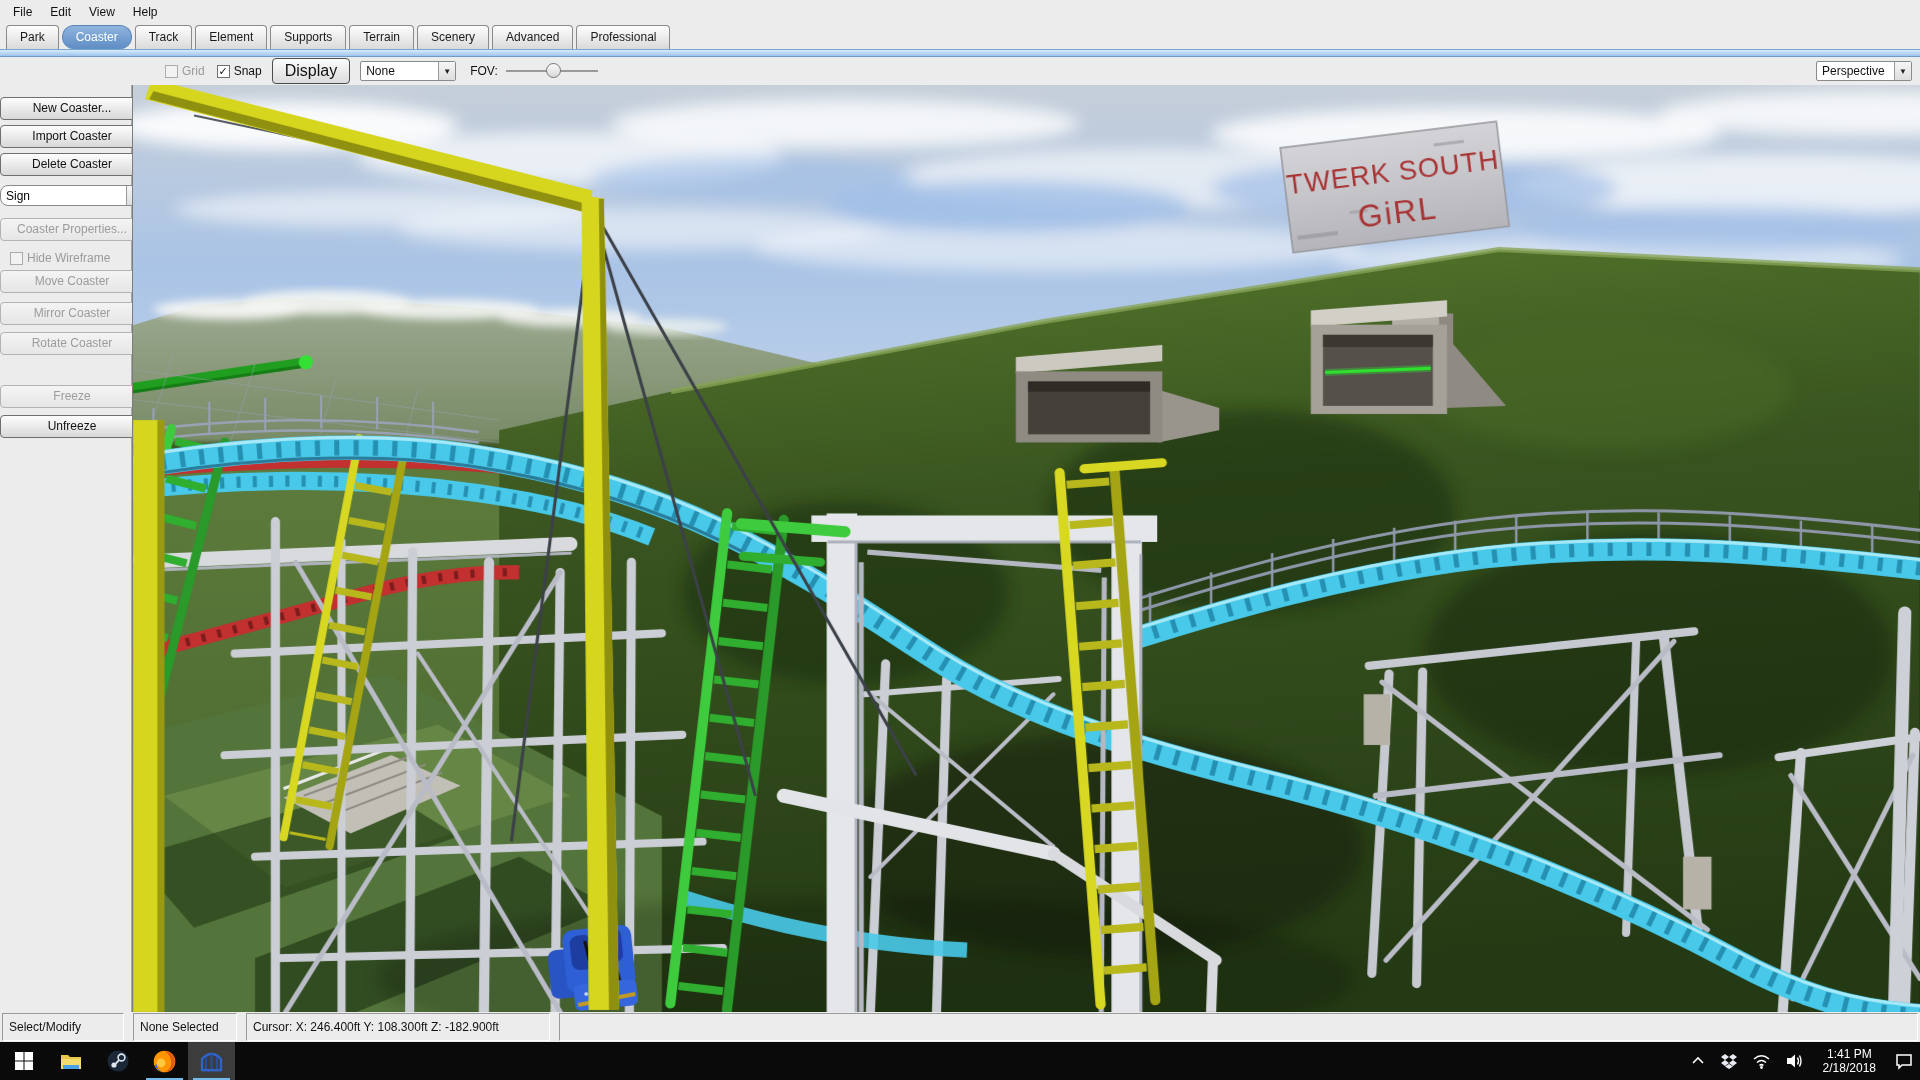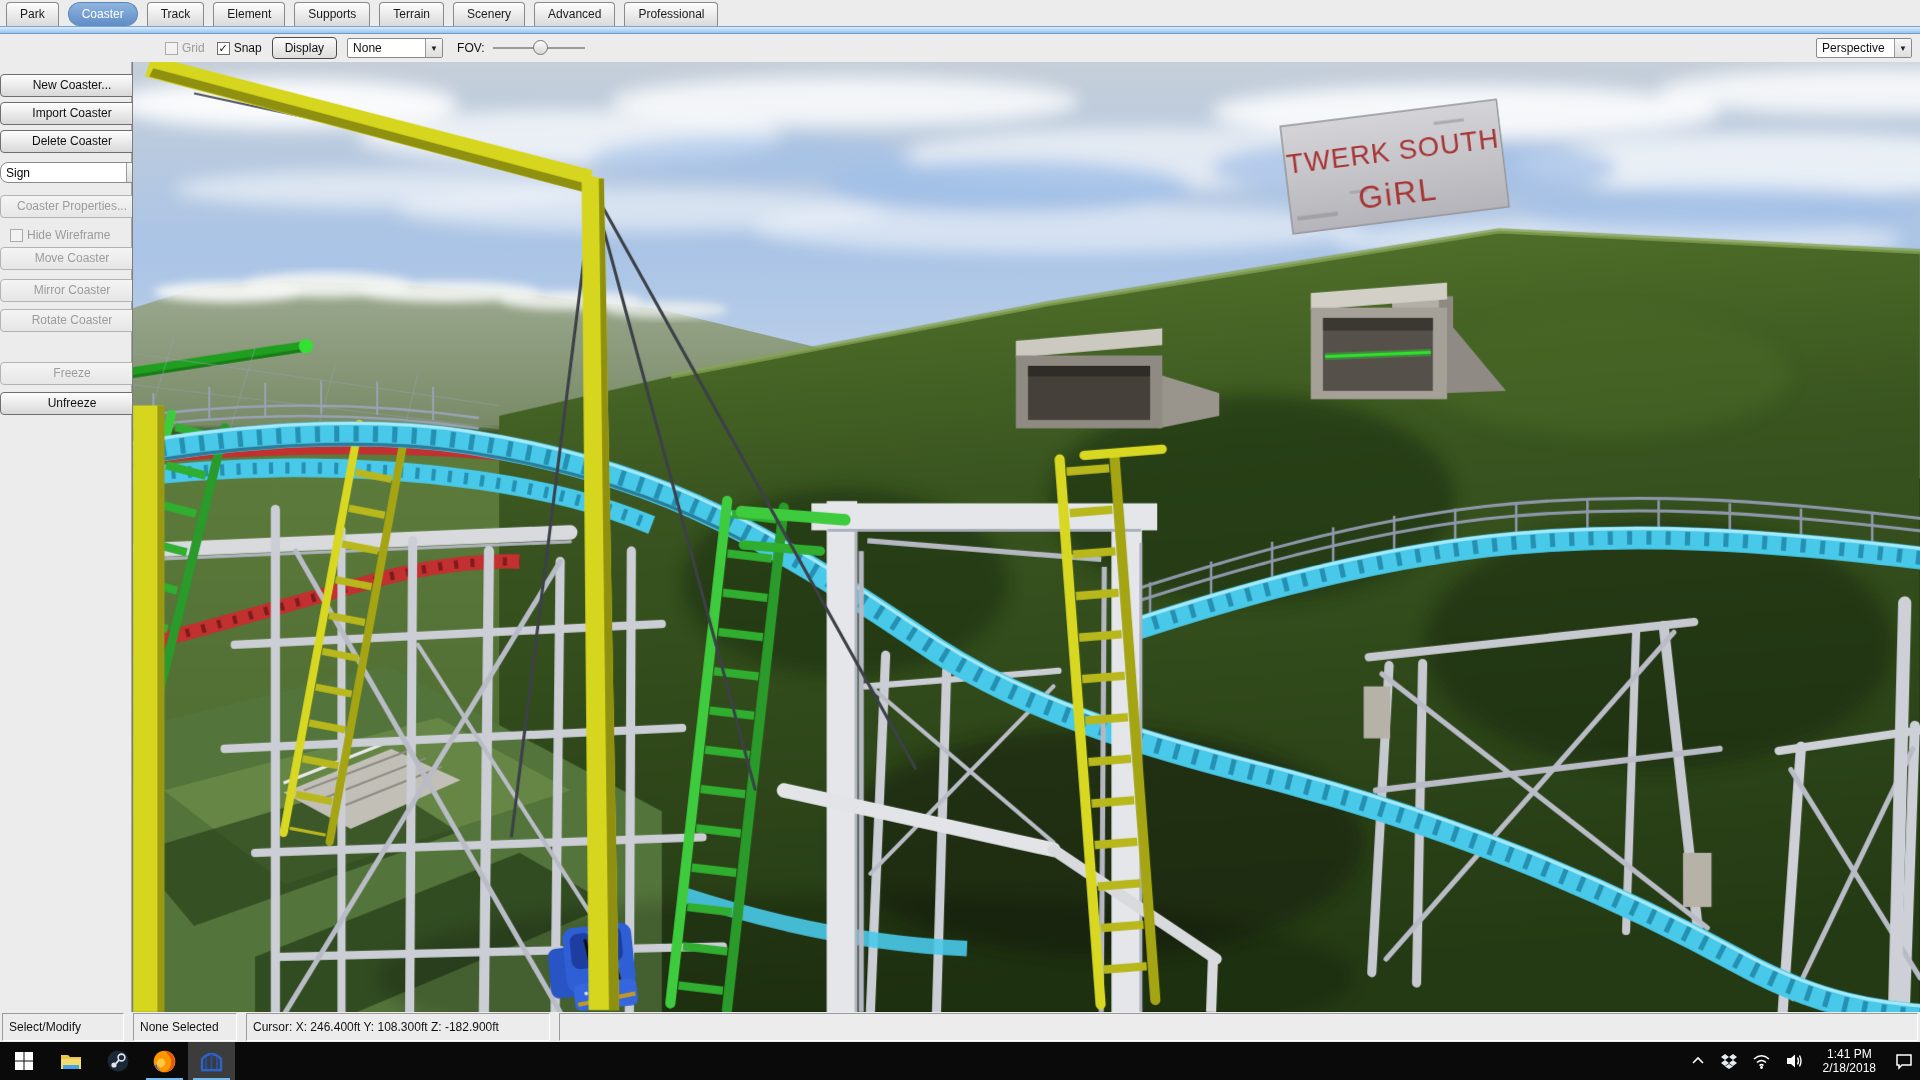--- a/index.html
+++ b/index.html
@@ -11,32 +11,32 @@
   .titlebar { height:22px; background:#000; color:#fff; display:flex; align-items:center; font-size:12px; flex:0 0 auto; }
   .titlebar .appicon { width:16px; height:16px; margin:0 6px 0 5px; }
   .win-controls { margin-left:auto; display:flex; height:100%; }
   .win-btn { width:44px; display:flex; align-items:center; justify-content:center; color:#fff; font-size:13px; }
 
   
   .menubar { height:23px; background:#ececec; display:flex; align-items:center; padding-left:4px; font-size:12px; color:#111; flex:0 0 auto; }
   .menu-item { padding:3px 9px; }
 
   
-  .tabbar { height:26px; background:#ececec; display:flex; align-items:flex-end; padding-left:6px; gap:9px; flex:0 0 auto; }
+  .tabbar { height:26px; background:#ececec; display:flex; align-items:flex-end; padding-left:6px; gap:3px; flex:0 0 auto; }
   .tab { font-size:12px; color:#1a1a1a; padding:4px 13px 5px 13px; border:1px solid #8a8a8a; border-bottom:none;
     border-radius:4px 4px 0 0; background:linear-gradient(#fdfdfd,#dadada); }
   .tab.active { background:linear-gradient(#8fb4df,#5e8cc4); color:#fff; border-color:#5b84b4;border-radius:12px; }
   .bluestrip { height:8px; background:linear-gradient(#d9ebfc,#9bc5ee); border-top:1px solid #79a6d0; border-bottom:1px solid #6f9ac4; flex:0 0 auto; }
 
   
   .toolbar { height:28px; background:#ececec; display:flex; align-items:center; padding-left:165px; font-size:12px; color:#111; flex:0 0 auto; }
   .chk { width:13px; height:13px; border:1px solid #6f6f6f; background:#fff; display:inline-flex; align-items:center; justify-content:center; font-size:11px; margin-right:4px; }
   .chk.disabled { border-color:#ababab; background:#f2f2f2; }
   .lbl-disabled { color:#9b9b9b; }
-  .tb-btn { margin-left:10px; padding:3px 12px; border:1px solid #4c4c4c; border-radius:4px; background:linear-gradient(#fbfbfb,#dcdcdc); font-size:12px; }
+  .tb-btn { margin-left:10px; padding:3px 12px; border:1px solid #4c4c4c; border-radius:4px; background:linear-gradient(#fbfbfb,#dcdcdc); font-size:16px; }
   .combo { margin-left:10px; width:96px; height:20px; background:#fff; border:1px solid #8a8a8a; border-radius:2px; display:flex; align-items:center; font-size:12px; }
   .combo .val { flex:1; padding-left:5px; }
   .combo .arrow { width:17px; height:100%; background:linear-gradient(#f6f6f6,#dedede); border-left:1px solid #9a9a9a; display:flex; align-items:center; justify-content:center; font-size:8px; color:#222; }
   .fov { margin-left:14px; display:flex; align-items:center; }
   .slider { position:relative; width:92px; height:16px; margin-left:8px; }
   .slider .track { position:absolute; left:0; right:0; top:7px; height:2px; background:#9a9a9a; }
   .slider .knob { position:absolute; left:40px; top:0; width:15px; height:15px; border-radius:50%; background:linear-gradient(#fbfbfb,#d8d8d8); border:1px solid #777; }
   .toolbar .right { margin-left:auto; margin-right:8px; }
   .combo.persp { width:96px; }
 
@@ -68,20 +68,26 @@
   .tslot.active { background:#3c3c3c; }
   .tray { margin-left:auto; display:flex; align-items:center; gap:14px; padding-right:6px; color:#fff; }
   .clock { text-align:center; font-size:12px; line-height:14px; padding:0 4px; }
 </style>
 </head>
 <body>
 
 <div class="app">
 
 
+  <div class="menubar">
+    <span class="menu-item">File</span>
+    <span class="menu-item">Edit</span>
+    <span class="menu-item">View</span>
+    <span class="menu-item">Help</span>
+  </div>
 
   <div class="tabbar">
     <span class="tab">Park</span>
     <span class="tab active">Coaster</span>
     <span class="tab">Track</span>
     <span class="tab">Element</span>
     <span class="tab">Supports</span>
     <span class="tab">Terrain</span>
     <span class="tab">Scenery</span>
     <span class="tab">Advanced</span>

